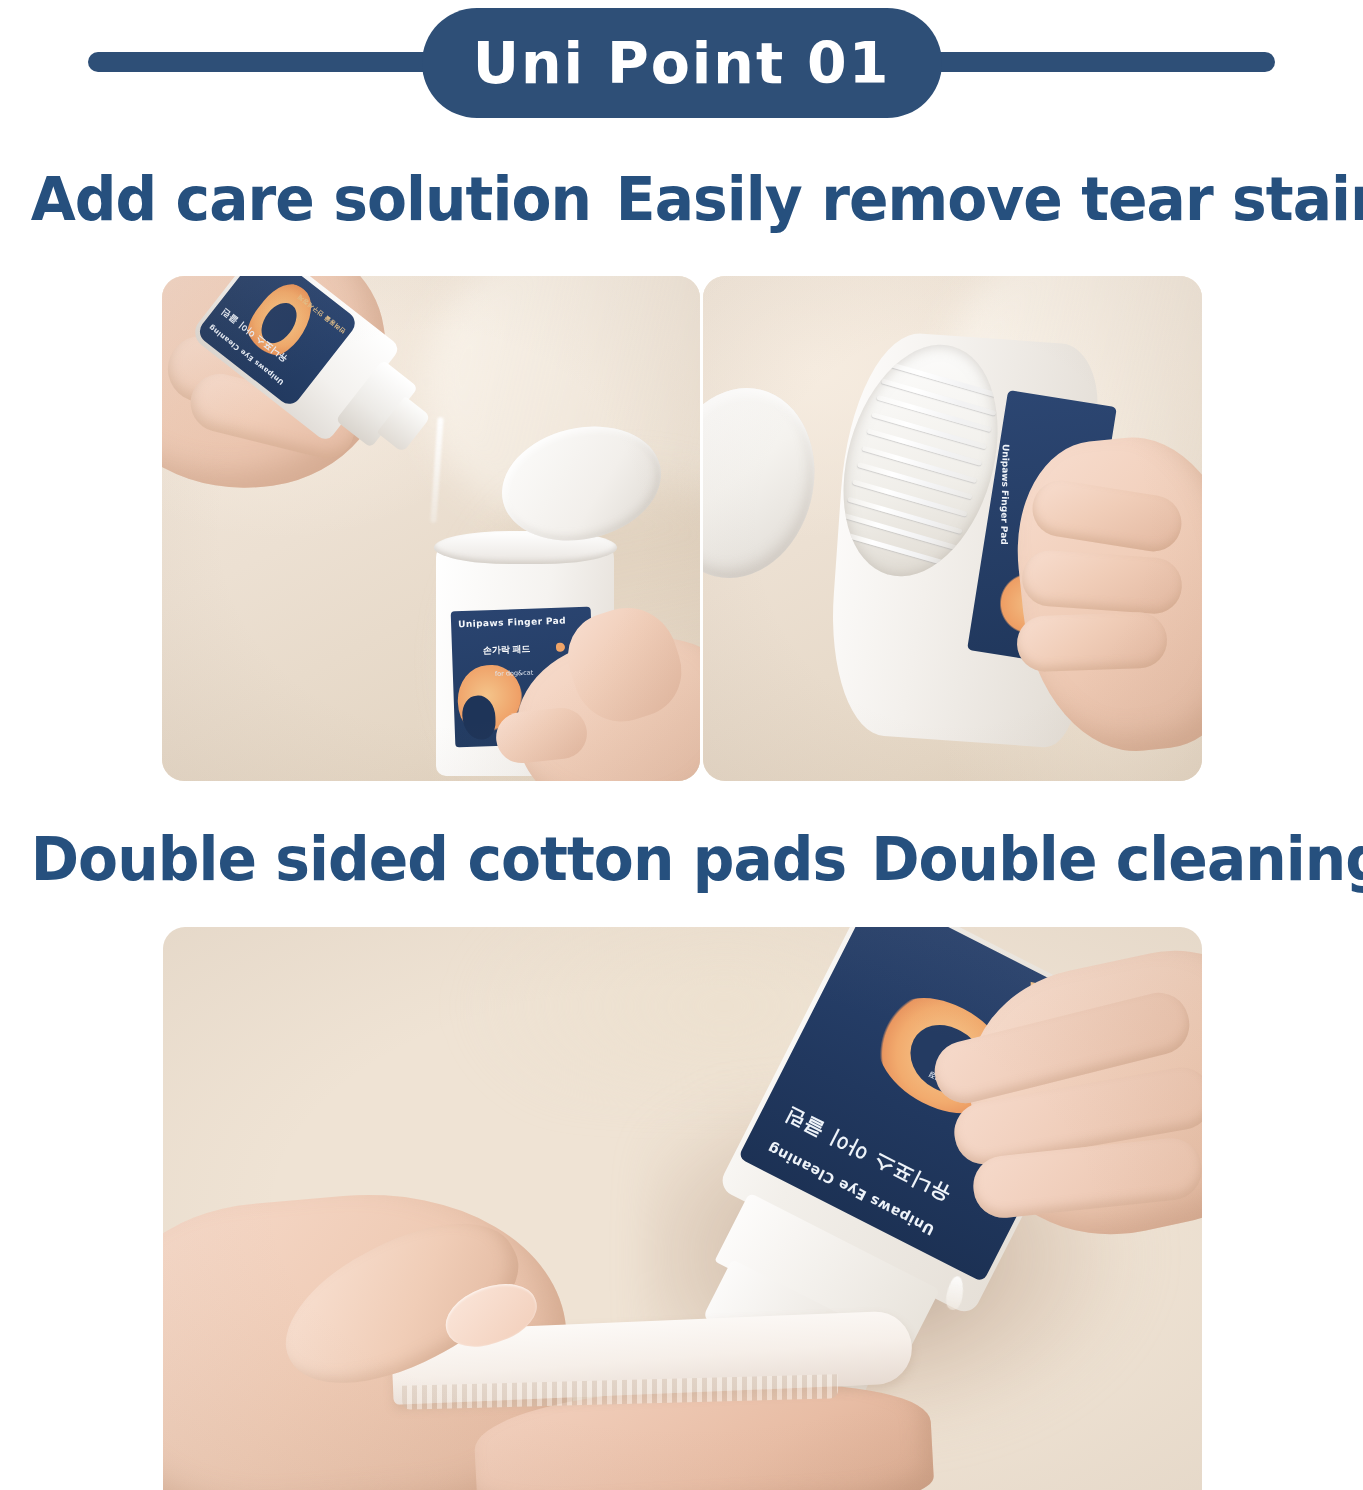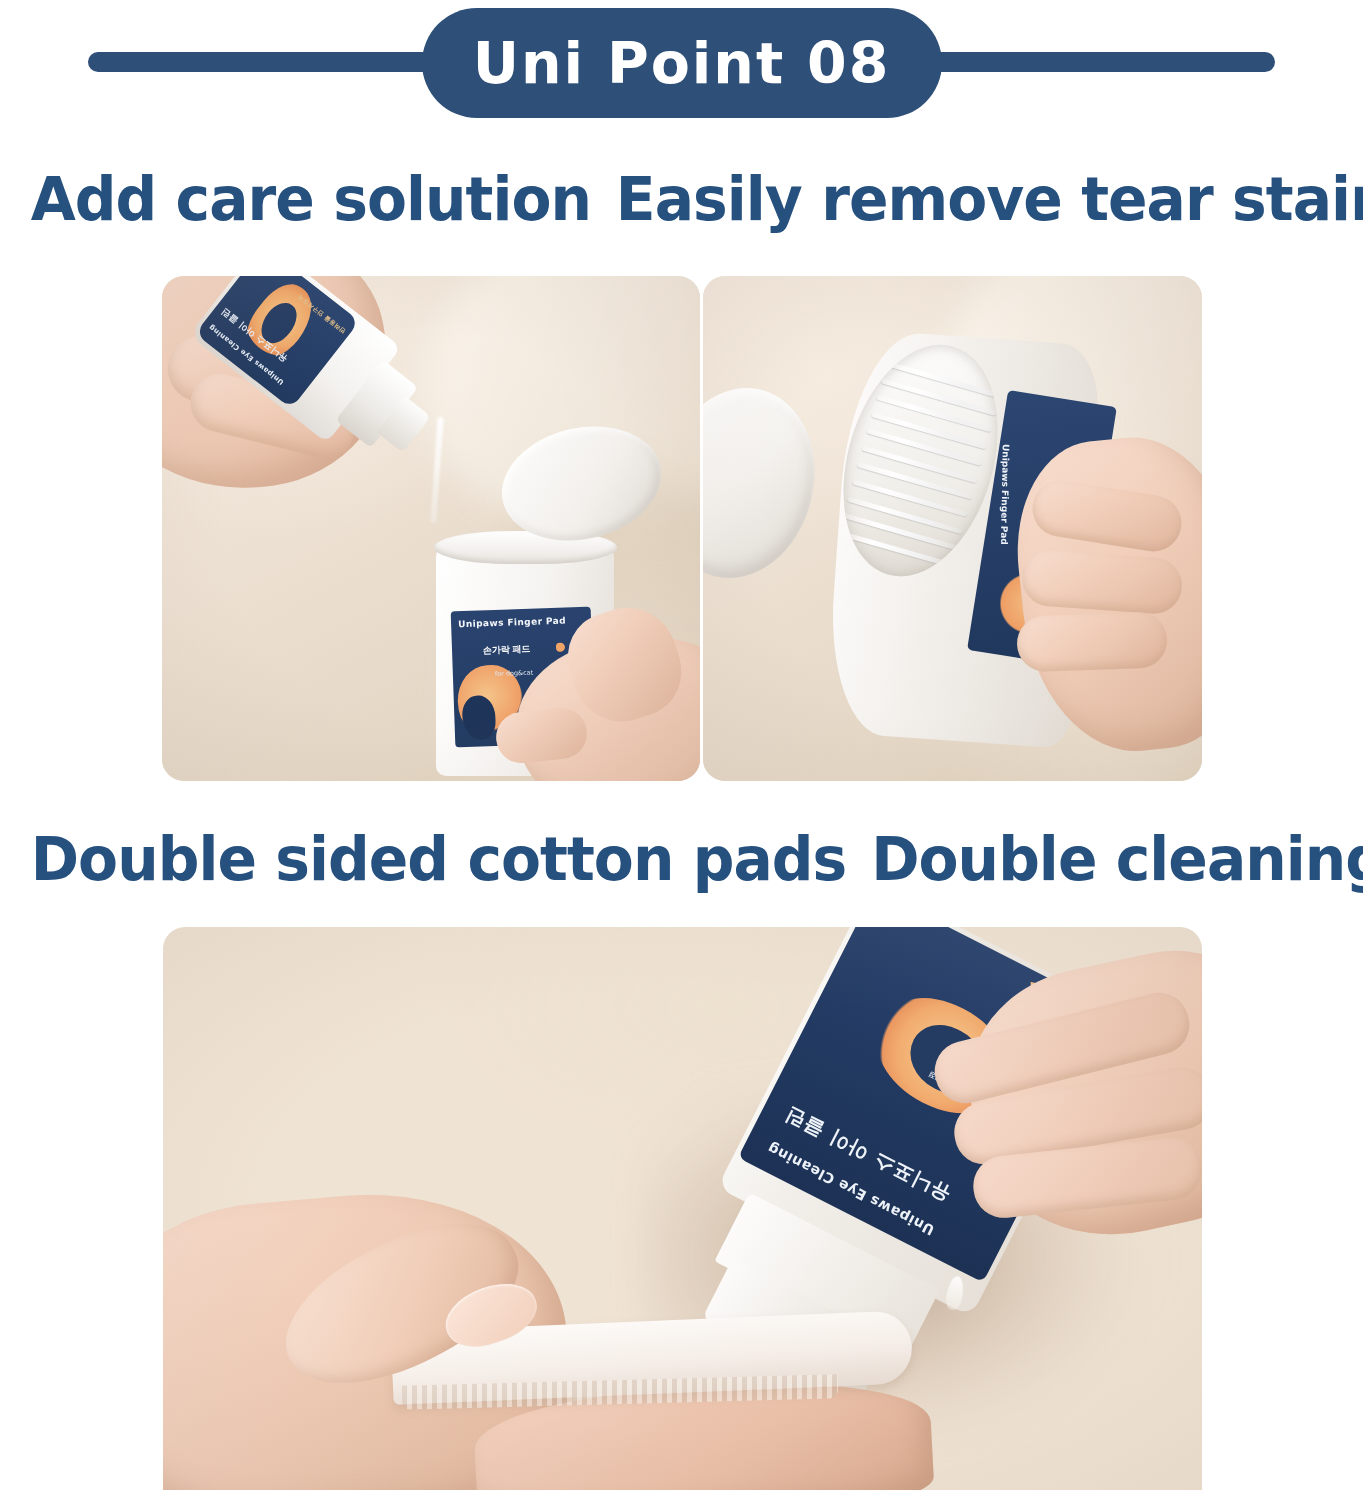--- a/index.html
+++ b/index.html
@@ -602,21 +602,21 @@
 </style>
 </head>
 <body>
 
 <div class="page">
 
   <div class="banner">
     <div class="banner-rule left"></div>
     <div class="banner-rule right"></div>
     <div class="banner-pill">
-      <span class="banner-title">Uni Point 08</span>
+      <span class="banner-title">Uni Point 01</span>
     </div>
   </div>
 
   <div class="headline headline-1">
     <span>Add care solution</span><span class="gapspan"></span><span>Easily remove tear stains</span>
   </div>
 
   <div class="photo photo-top-left">
     <div class="scene">
       <div class="bg-cream"></div>

